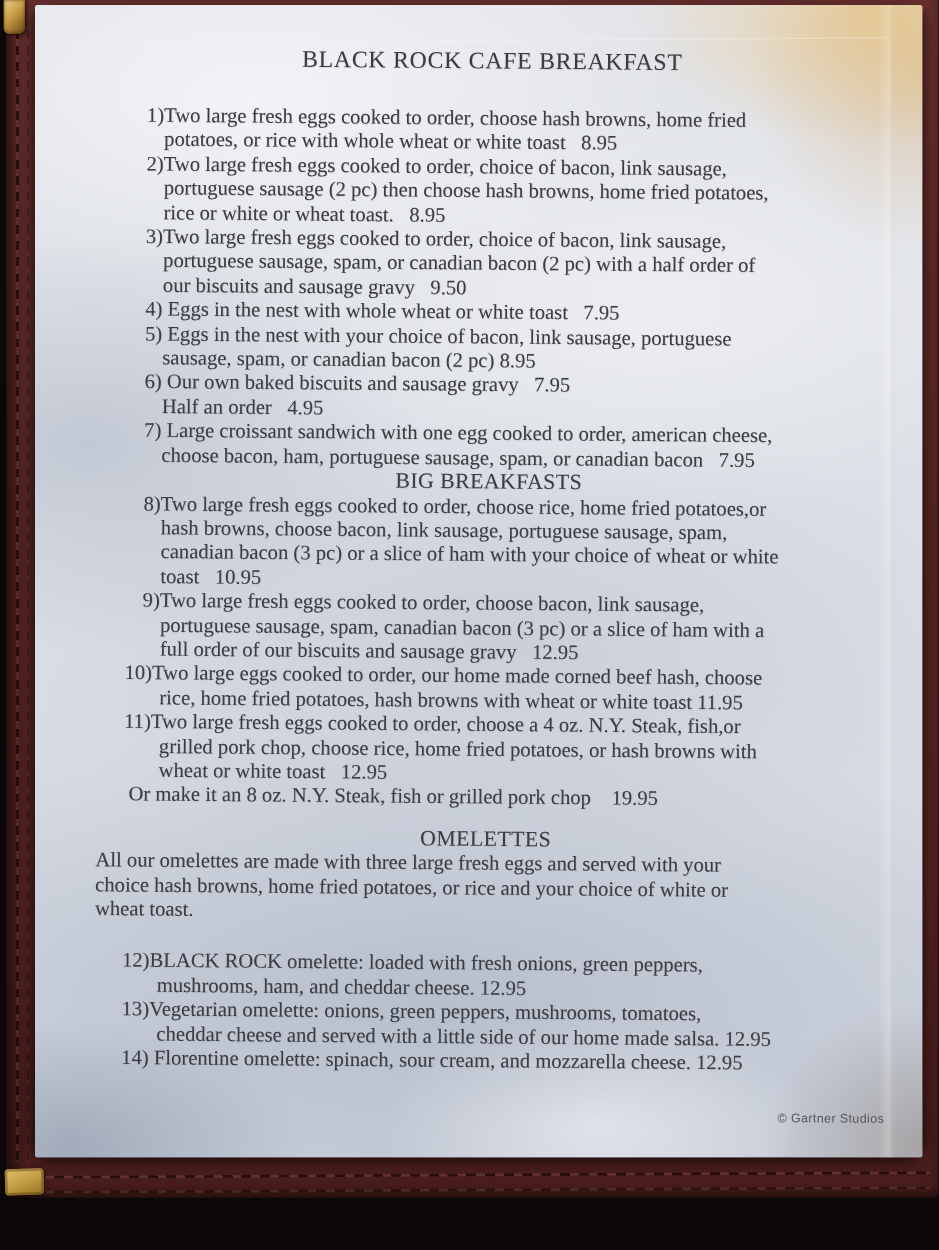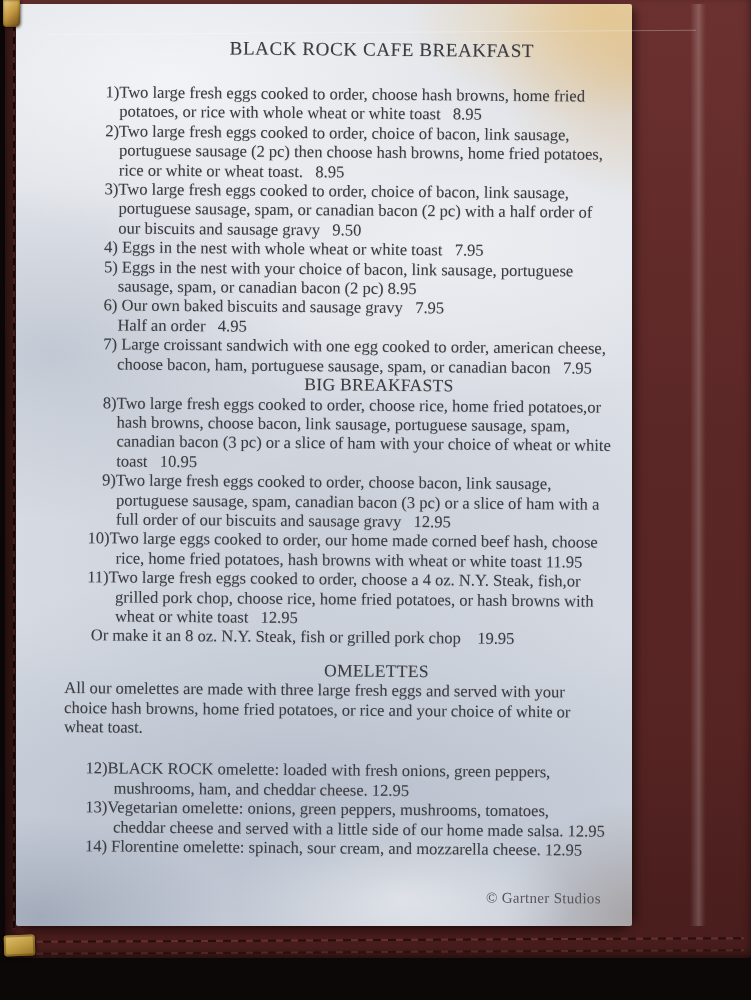--- a/index.html
+++ b/index.html
@@ -43,21 +43,21 @@
   }
   .gold-tag{
     position:absolute;left:4px;top:935px;width:31px;height:21px;
     background:linear-gradient(160deg,#e0c26f 0%,#bd9a40 55%,#8f6f26 100%);
     border-radius:3px;
     box-shadow:inset 0 0 0 2px rgba(90,60,10,.45),0 1px 4px rgba(0,0,0,.7);
     transform:rotate(-2deg);
   }
   
   .page{
-    position:absolute;left:16px;top:4px;width:616px;height:922px;
+    position:absolute;left:28px;top:4px;width:710px;height:922px;
     background-color:#dce0e7;
     background-image:
       radial-gradient(ellipse 300px 160px at 95% 1%, rgba(231,187,105,.55), rgba(231,187,105,0) 65%),
       radial-gradient(ellipse 200px 200px at 100% 6%, rgba(214,162,84,.38), rgba(214,162,84,0) 70%),
       radial-gradient(ellipse 480px 220px at 25% 8%, rgba(245,246,248,.85), rgba(245,246,248,0) 70%),
       radial-gradient(ellipse 500px 240px at 70% 26%, rgba(242,243,246,.7), rgba(242,243,246,0) 70%),
       radial-gradient(ellipse 380px 240px at 6% 38%, rgba(168,177,193,.5), rgba(168,177,193,0) 70%),
       radial-gradient(ellipse 560px 260px at 52% 55%, rgba(178,186,200,.42), rgba(178,186,200,0) 72%),
       radial-gradient(ellipse 700px 300px at 45% 86%, rgba(163,172,189,.55), rgba(163,172,189,0) 75%),
       radial-gradient(ellipse 240px 120px at 63% 97%, rgba(247,248,249,.95), rgba(247,248,249,0) 70%),
@@ -95,21 +95,21 @@
   .heading.gap-top{margin-top:14px;}
   .line{white-space:pre-wrap;}
   .item .line.first{padding-left:36px;}
   .item .line.first.dd{padding-left:22px;}
   .item .line.cont{padding-left:50px;}
   .item.addon .line.first{padding-left:26px;}
   .item.gap-top{margin-top:22px;}
   .para .line{padding-left:0;}
   .credit{
     position:absolute;top:886px;right:31px;
-    font-family:Liberation Serif, serif;font-size:15px;
+    font-family:Liberation Sans, sans-serif;font-size:10px;
     color:#55555a;letter-spacing:.3px;transform:rotate(.4deg);
   }
 </style>
 </head>
 <body>
 
 <div class="scene">
   <div class="binder"></div>
   <div class="spine-shadow"></div>
   <div class="stitch-left"></div>

